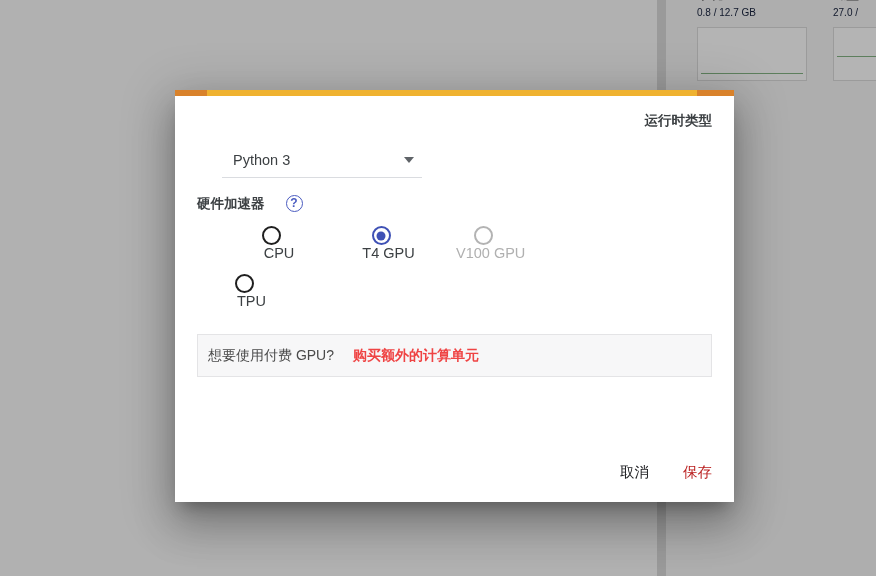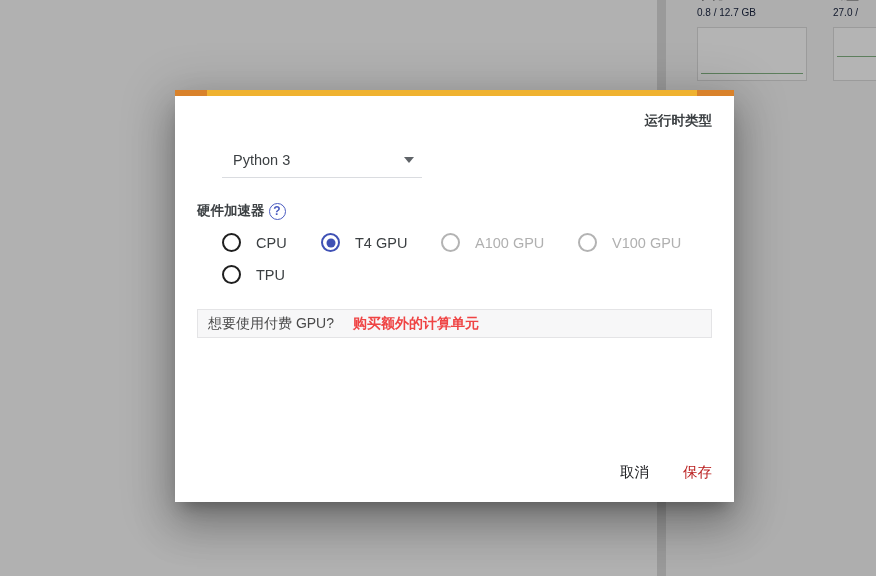--- a/index.html
+++ b/index.html
@@ -153,24 +153,24 @@
   #runtime-select .caret {
     width: 0; height: 0;
     border-left: 5.5px solid transparent;
     border-right: 5.5px solid transparent;
     border-top: 6px solid #5f6368;
     margin-right: 8px;
   }
 
   
   #accel-label-row {
-    margin-top: 24px;
-    display: flex;
-    align-items: center;
-    gap: 4px;
+    margin-top: 17px;
+    display: flex;
+    align-items: flex-start;
+    gap: 21px;
   }
   #accel-label-row .lbl {
     font-size: 13.5px;
     font-weight: bold;
     color: #3c4043;
   }
   .help-icon {
     width: 17px;
     height: 17px;
     border: 1.6px solid #4a5bc0;
@@ -187,20 +187,21 @@
   .radio-row {
     display: flex;
     align-items: center;
     margin-top: 13px;
     padding-left: 25px;
   }
   .radio-opt {
     display: flex;
     align-items: center;
     cursor: pointer;
+    flex-direction: column;
   }
   .radio-opt.disabled { cursor: default; }
 
   .radio-circle {
     width: 19px;
     height: 19px;
     border-radius: 50%;
     border: 2px solid #1f1f1f;
     box-sizing: border-box;
     position: relative;
@@ -231,21 +232,21 @@
     color: #b0b0b0;
   }
 
   #opt-cpu  { width: 99px; }
   #opt-t4   { width: 120px; }
   #opt-a100 { width: 137px; }
 
   
   #paid-banner {
     margin-top: 25px;
-    height: 29px;
+    height: 43px;
     border: 1px solid #e4e4e6;
     background: #f7f7f8;
     display: flex;
     align-items: center;
     padding-left: 10px;
     box-sizing: border-box;
   }
   #paid-banner .banner-text {
     font-size: 14px;
     color: #4a4a4a;
@@ -323,24 +324,20 @@
 
     <div class="radio-row">
       <div class="radio-opt" id="opt-cpu">
         <span class="radio-circle"></span>
         <span class="radio-text">CPU</span>
       </div>
       <div class="radio-opt selected" id="opt-t4">
         <span class="radio-circle"></span>
         <span class="radio-text">T4 GPU</span>
       </div>
-      <div class="radio-opt disabled" id="opt-a100">
-        <span class="radio-circle"></span>
-        <span class="radio-text">A100 GPU</span>
-      </div>
       <div class="radio-opt disabled" id="opt-v100">
         <span class="radio-circle"></span>
         <span class="radio-text">V100 GPU</span>
       </div>
     </div>
 
     <div class="radio-row">
       <div class="radio-opt" id="opt-tpu">
         <span class="radio-circle"></span>
         <span class="radio-text">TPU</span>

